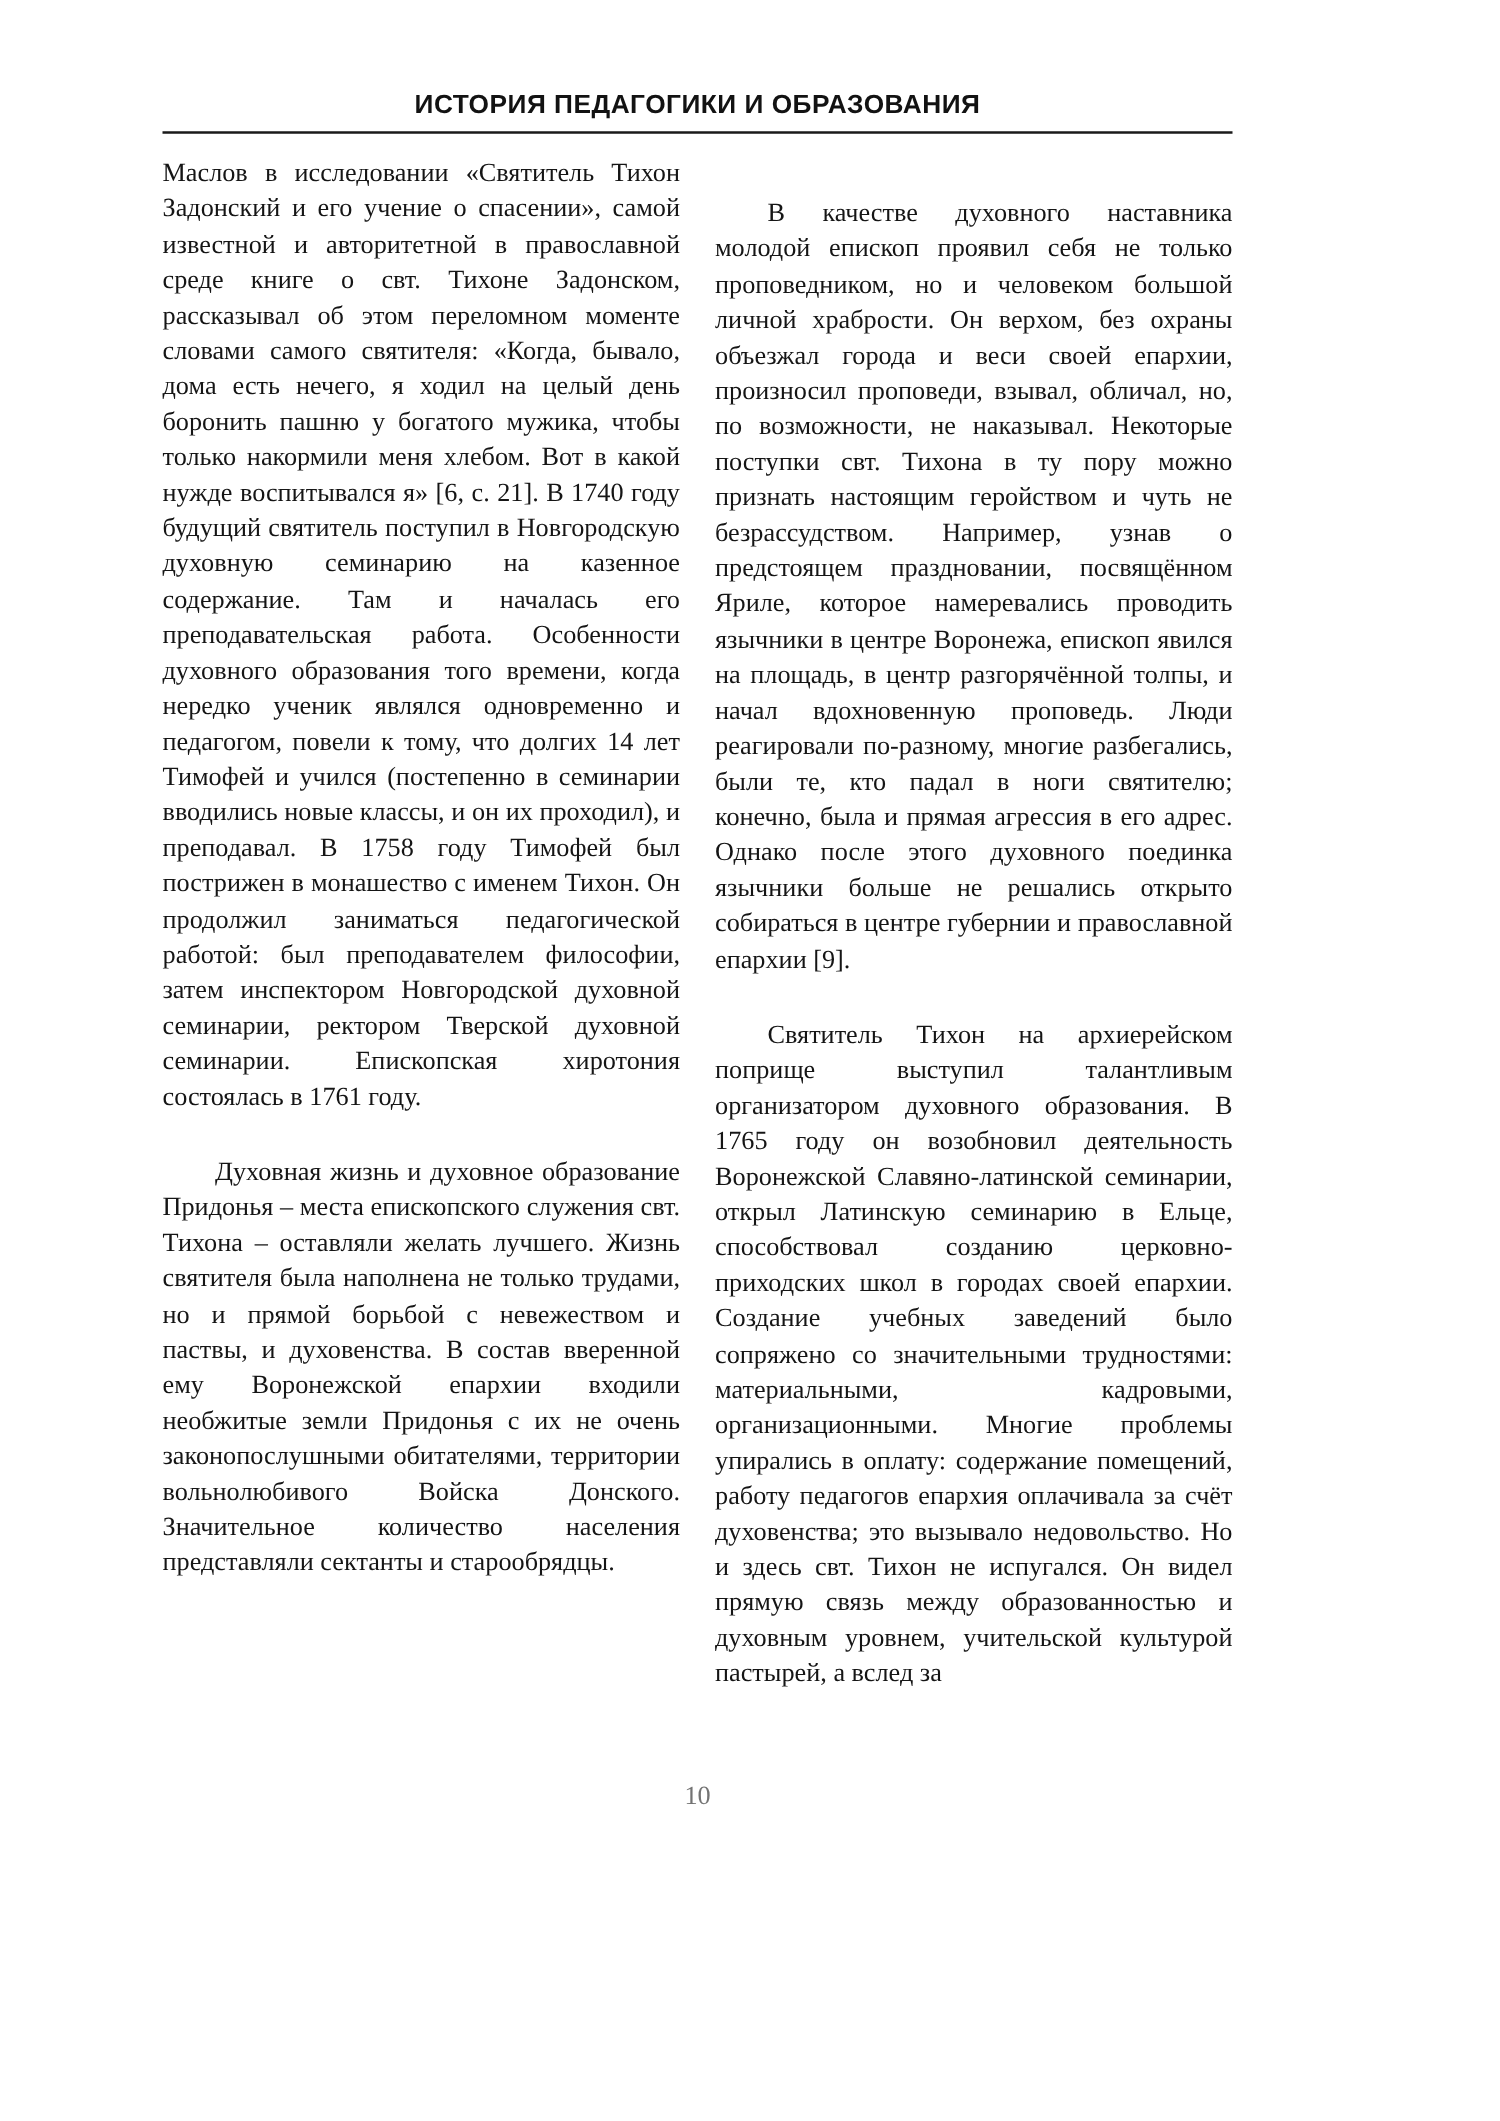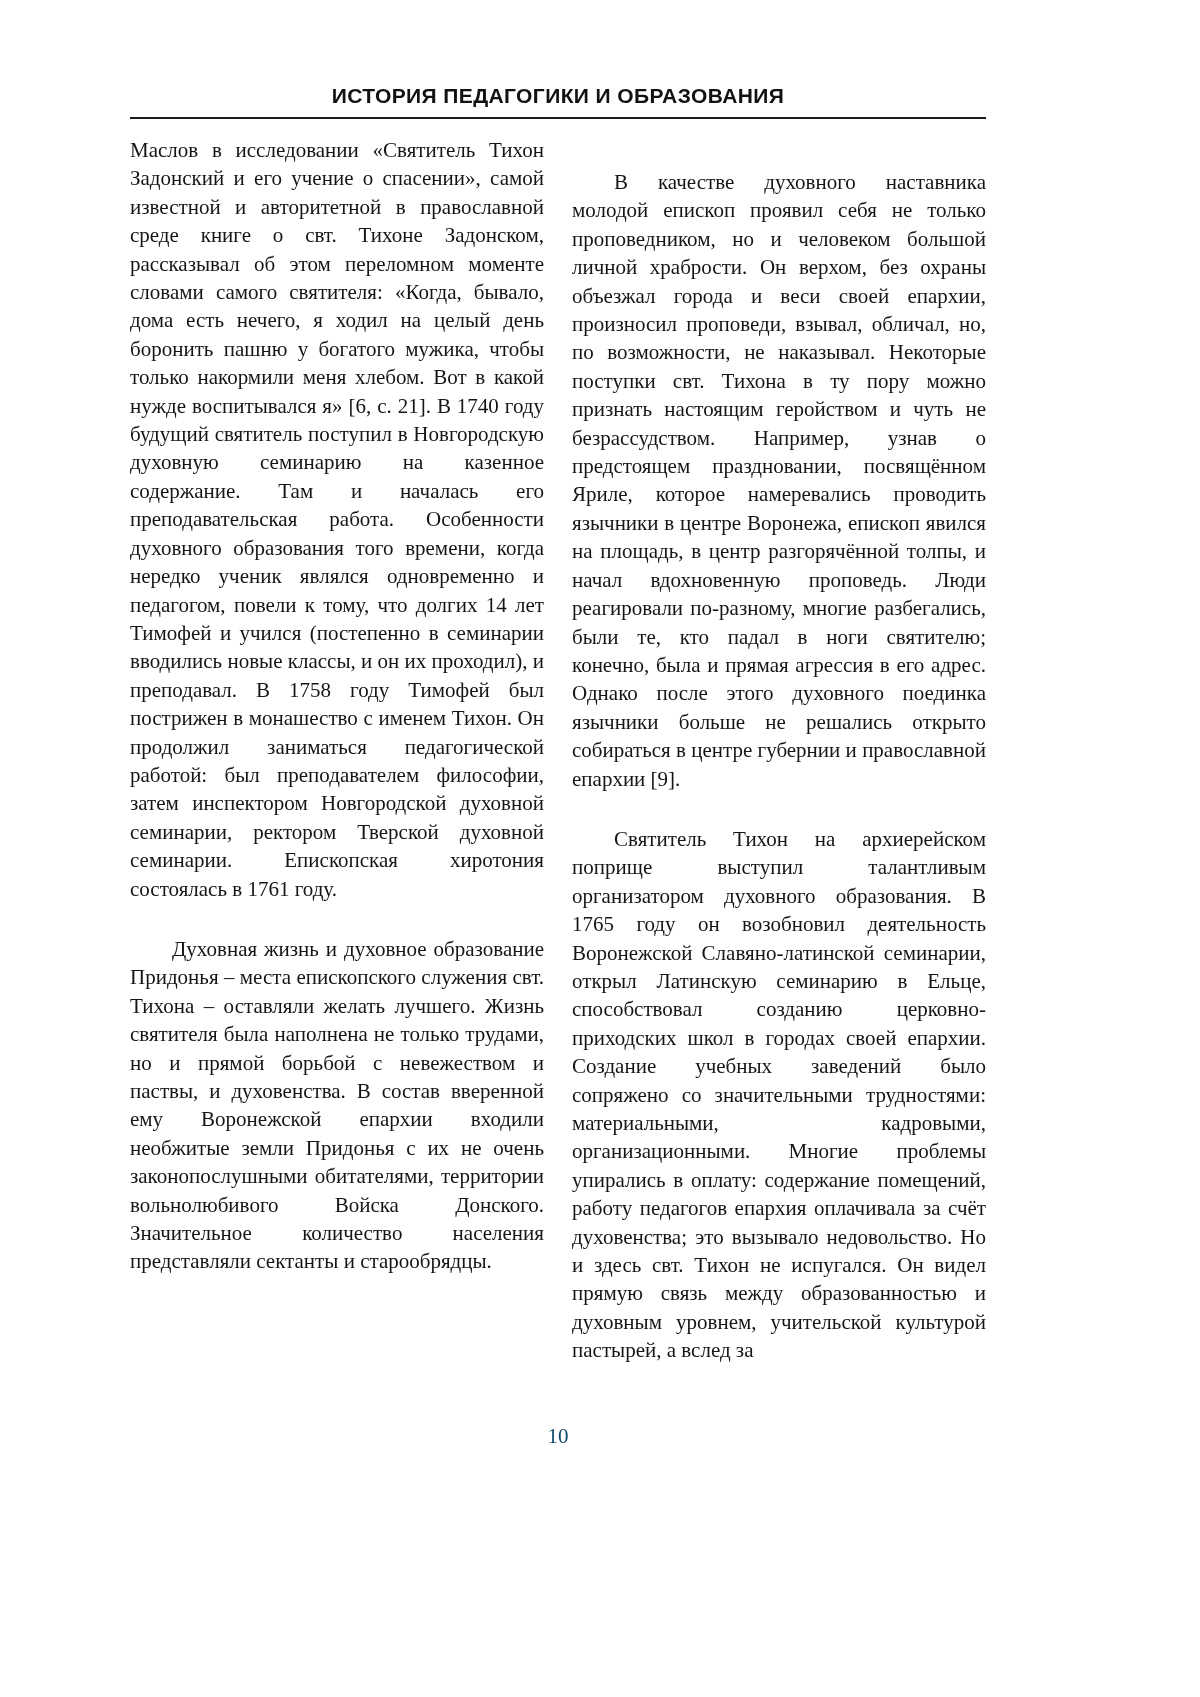--- a/index.html
+++ b/index.html
@@ -18,21 +18,20 @@
     overflow: hidden;
   }
   .content {
     position: absolute;
     left: 130px;
     top: 72px;
     width: 856px;
   }
   .running-header {
     width: 100%;
-    margin-top: 12px;
   }
   .header-title {
     text-align: center;
     font-family: "Liberation Sans", "DejaVu Sans", sans-serif;
     font-weight: 700;
     font-size: 21px;
     letter-spacing: 0.4px;
     color: #121212;
   }
   .header-rule {
@@ -62,21 +61,21 @@
     text-indent: 42px;
     margin-top: 32px;
   }
   .page-number {
     position: absolute;
     left: 0;
     top: 1424px;
     width: 1116px; 
     text-align: center;
     font-size: 21px;
-    color: #0c4a6e;
+    color: #737373;
   }
 </style>
 </head>
 <body>
 
 <div class="page">
   <div class="content">
 
     <div class="running-header">
       <div class="header-title">ИСТОРИЯ ПЕДАГОГИКИ И ОБРАЗОВАНИЯ</div>

